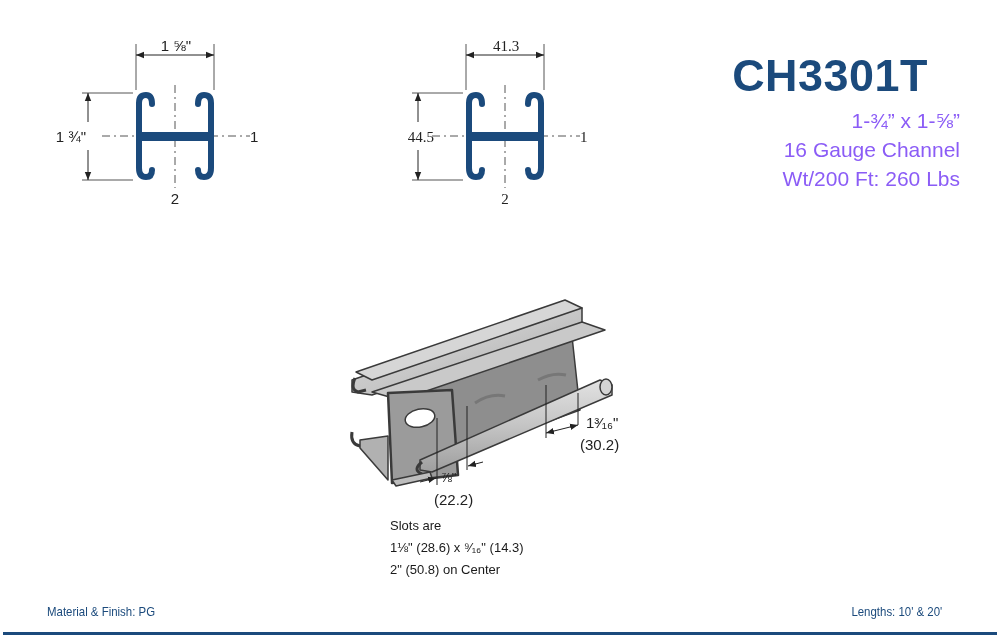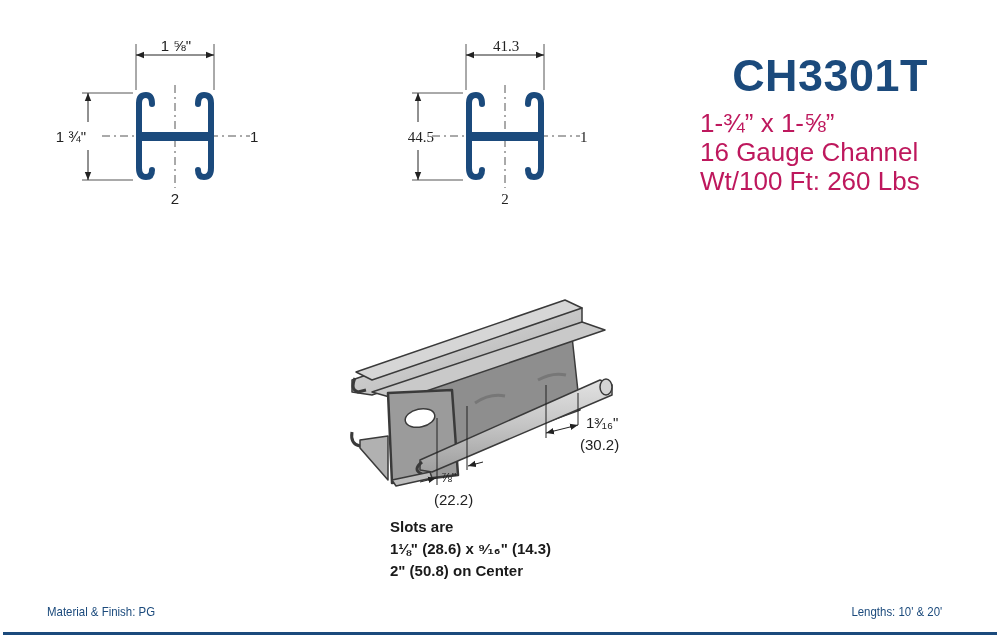--- a/index.html
+++ b/index.html
@@ -1,34 +1,34 @@
 <!DOCTYPE html>
 <html><head>
 <meta charset="utf-8">
 <style>
   html, body { margin:0; padding:0; background:#ffffff; }
   body { width:1000px; height:639px; position:relative; overflow:hidden; font-family:"Liberation Sans", sans-serif; }
   .abs { position:absolute; }
   .title { left:700px; top:54px; width:260px; text-align:center; color:#1b4a7c; font-weight:bold; font-size:44px; letter-spacing:0.5px; line-height:1; transform:scaleX(1.02); }
-  .spec { left:700px; width:260px; text-align:left; color:#be185d; font-size:26px; line-height:1; }
+  .spec { left:700px; width:260px; text-align:right; color:#8b5cf6; font-size:21px; line-height:1; }
   .diagram { left:0; top:0; }
-  .note { left:390px; color:#1a1a1a; font-size:15px; line-height:1;font-weight:bold; }
+  .note { left:390px; color:#1a1a1a; font-size:13px; line-height:1; }
   .footer-left { left:47px; top:604px; font-size:13px; color:#1b4a7c; transform:scaleX(0.88); transform-origin:left; }
   .footer-right { right:58px; top:604px; font-size:13px; color:#1b4a7c; transform:scaleX(0.88); transform-origin:right; }
   .footer-rule { left:3px; top:632px; width:994px; height:3px; background:#1b4a7c; }
   .dim-label { font-family:"Liberation Sans", sans-serif; }
   .serif-label { font-family:"Liberation Serif", serif; }
 </style>
 </head>
 <body>
 
 <div class="abs title">CH3301T</div>
 <div class="abs spec" style="top:110px;">1-¾” x 1-⅝”</div>
 <div class="abs spec" style="top:139px;">16 Gauge Channel</div>
-<div class="abs spec" style="top:168px;">Wt/100 Ft: 260 Lbs</div>
+<div class="abs spec" style="top:168px;">Wt/200 Ft: 260 Lbs</div>
 
 <svg class="abs diagram" width="1000" height="639" viewBox="0 0 1000 639">
   <defs>
     <marker id="arr" viewBox="0 0 10 10" refX="10" refY="5" markerWidth="8" markerHeight="8" orient="auto-start-reverse">
       <path d="M0,1 L10,5 L0,9 z" fill="#222"></path>
     </marker>
     <linearGradient id="steel" x1="0" y1="0" x2="0" y2="1">
       <stop offset="0" stop-color="#e2e2e2"></stop>
       <stop offset="0.5" stop-color="#c4c4c4"></stop>
       <stop offset="1" stop-color="#9e9e9e"></stop>

